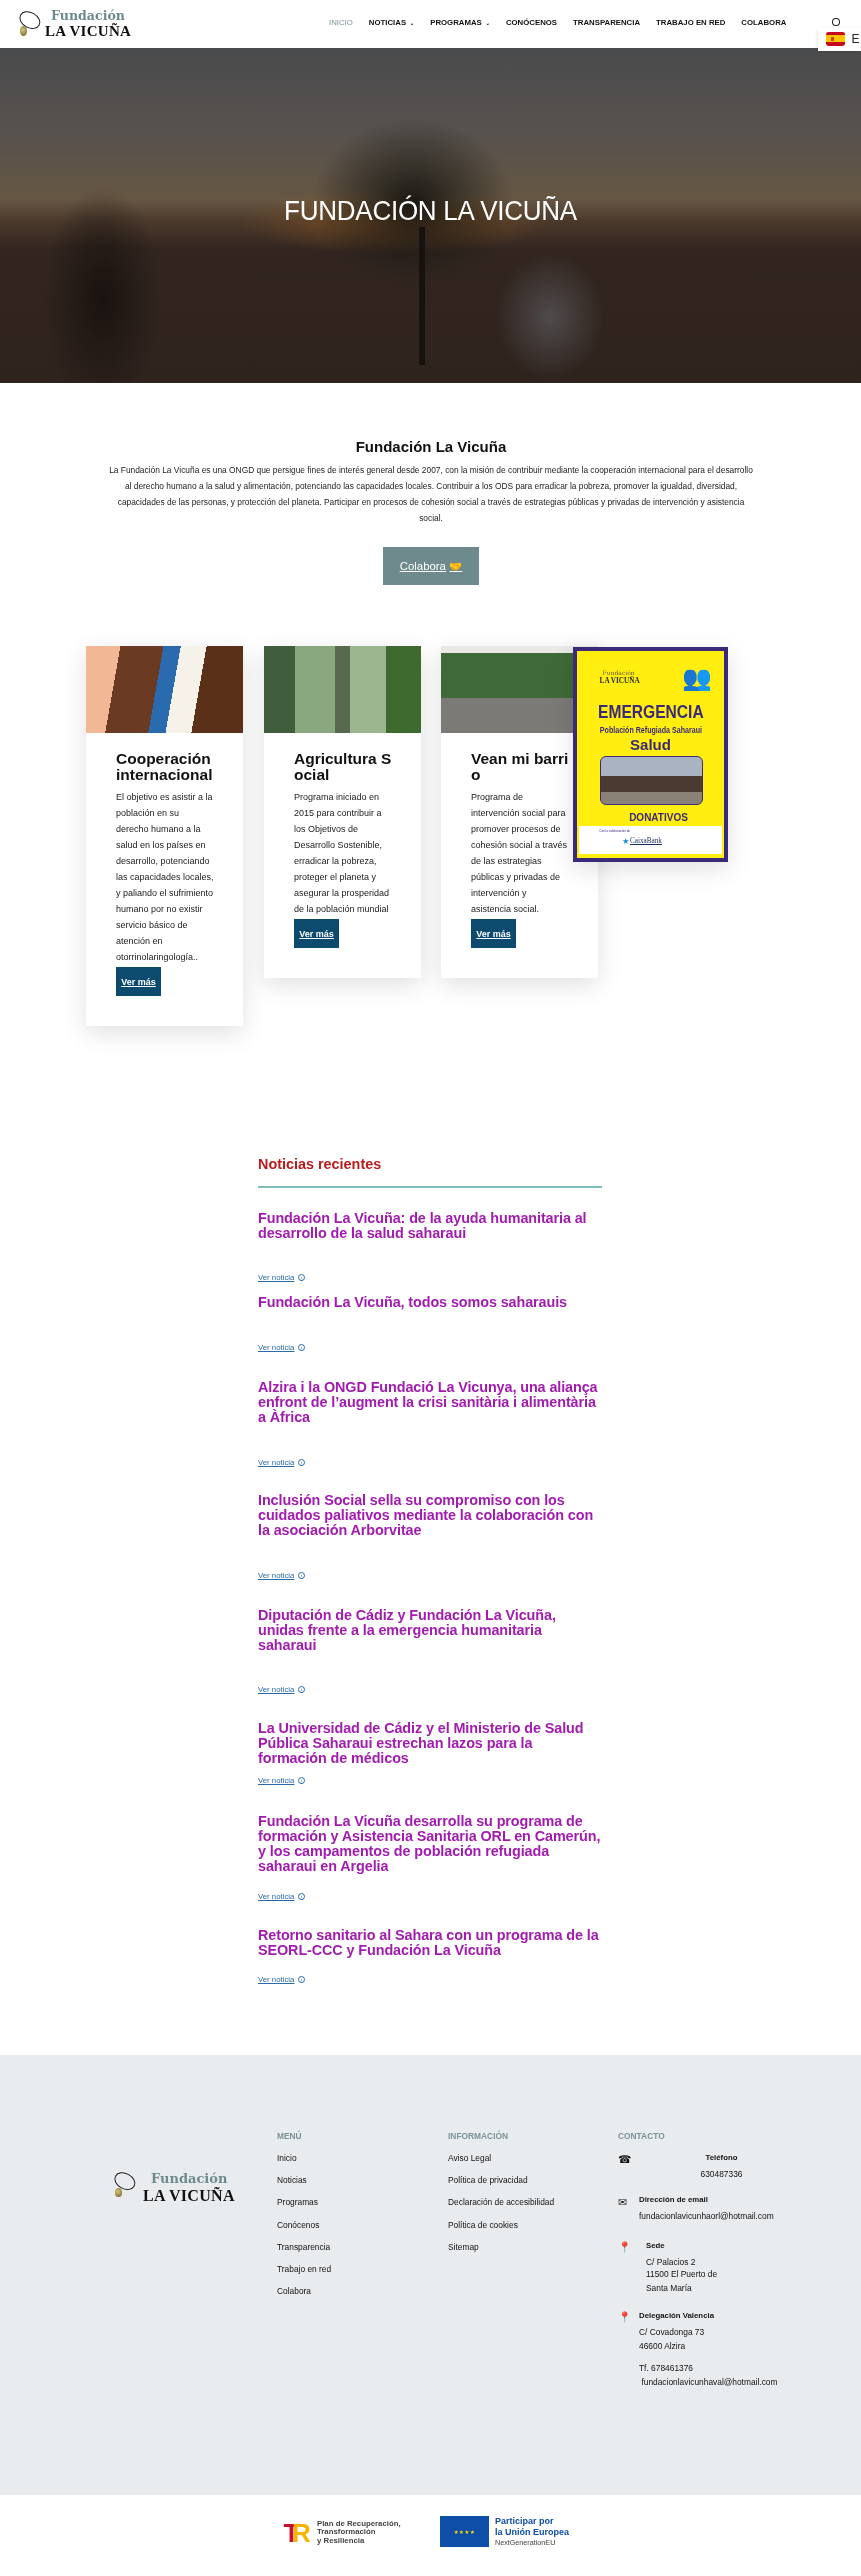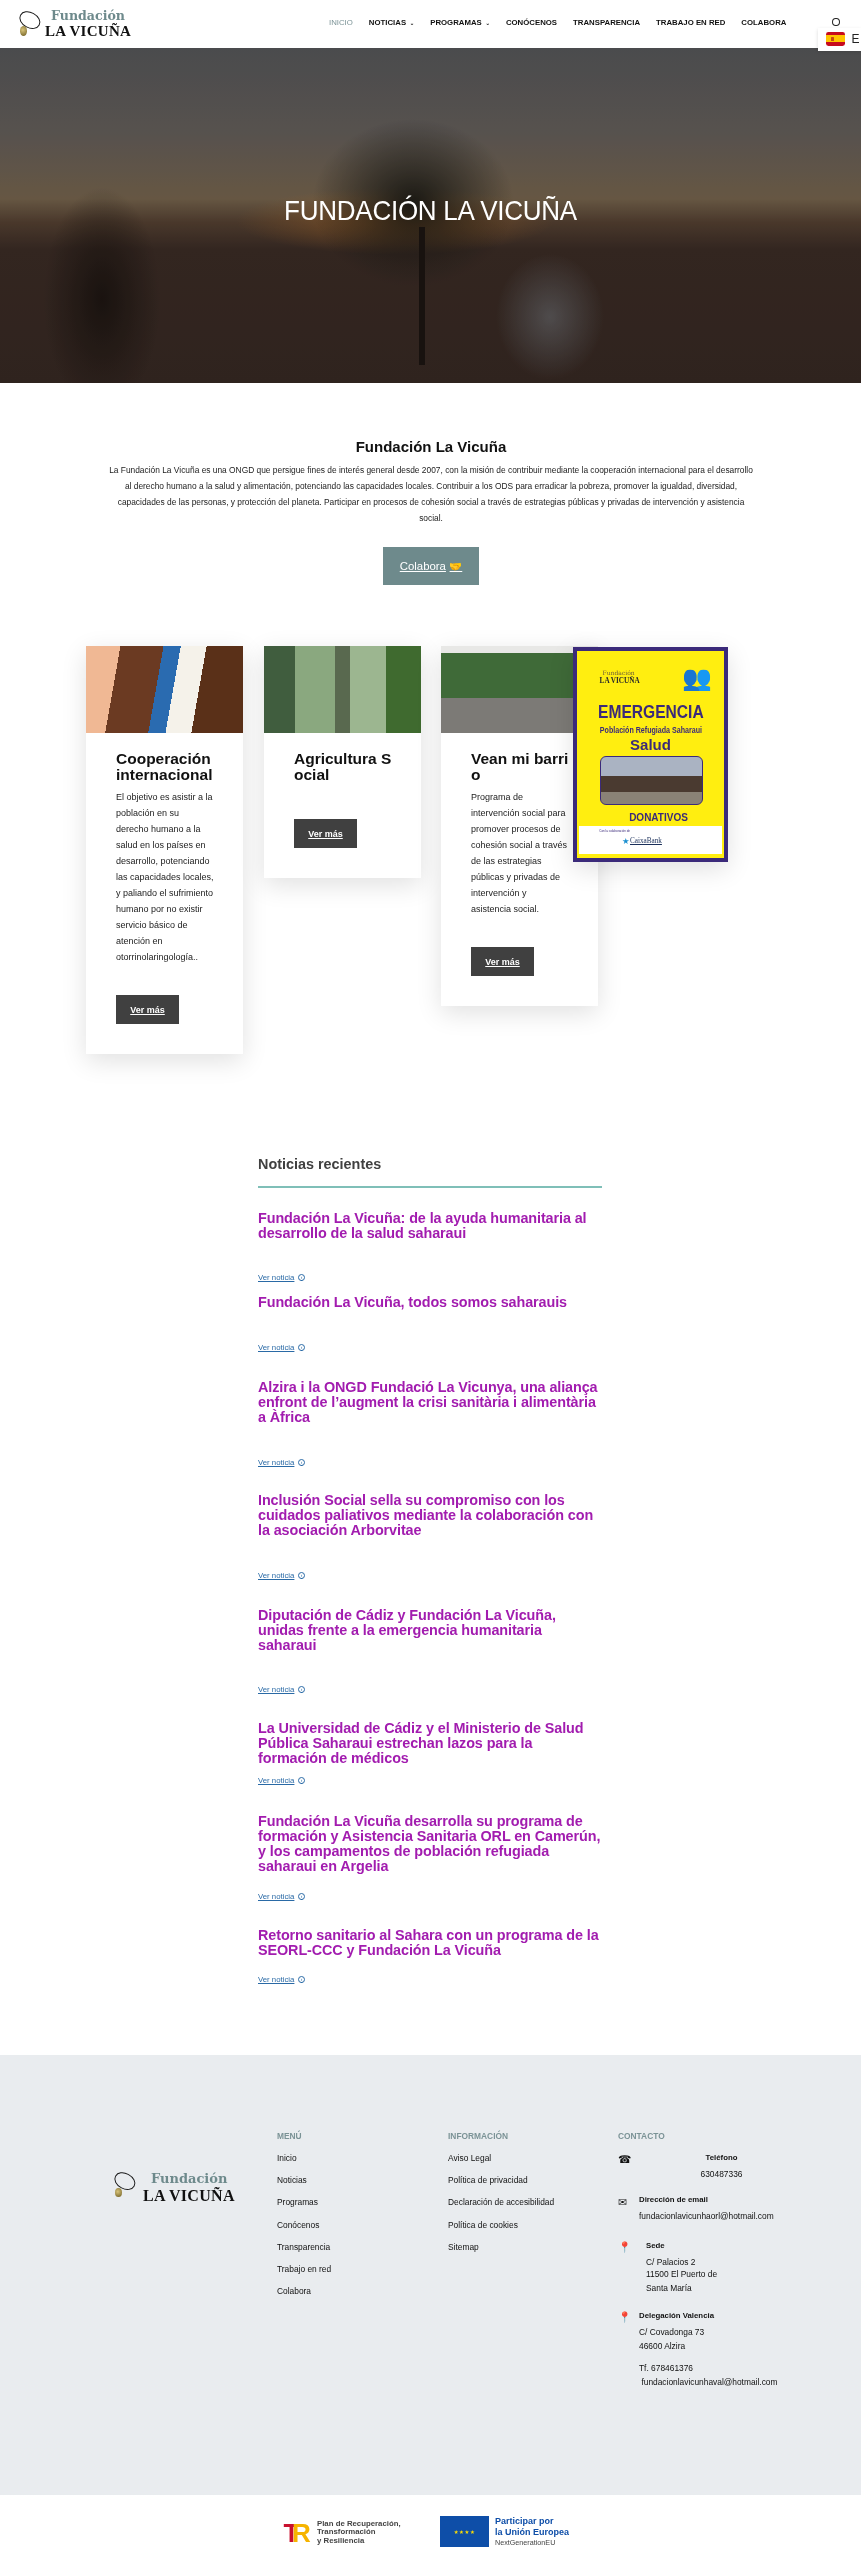--- a/index.html
+++ b/index.html
@@ -42,21 +42,21 @@
   .intro p { font-size: 8.4px; line-height: 16px; color: #222; }
   .colabora-btn { position: absolute; top: 547px; left: 383px; width: 96px; height: 38px; background: #6e8a8c; color: #fff; display: flex; align-items: center; justify-content: center; font-size: 11.4px; text-decoration: underline; cursor: pointer; }
   .colabora-btn .hand { margin-left: 3.6px; font-size: 10.2px; text-decoration: none; display: inline-block; }
 
   
   .card { position: absolute; top: 646px; width: 157px; background: #fff; box-shadow: 0 7.2px 24px rgba(0,0,0,0.12); }
   .card .img { width: 157px; height: 87px; }
   .card .body { padding: 18px 29px 30px 30px; }
   .card h3 { font-size: 15.5px; line-height: 16px; font-weight: bold; color: #111; margin-bottom: 6px; word-break: break-all; }
   .card p { font-size: 9px; line-height: 16px; color: #222; }
-  .card .ver-mas { display: inline-flex; margin-top: 30px; width: 63px; height: 29px; background: #404040; color: #fff; align-items: center; justify-content: center; font-size: 9px; font-weight: bold; text-decoration: underline; cursor: pointer; }
+  .card .ver-mas { display: inline-flex; margin-top: 2px; width: 45px; height: 29px; background: #0c4a6e; color: #fff; align-items: center; justify-content: center; font-size: 9px; font-weight: bold; text-decoration: underline; cursor: pointer; }
   .img-coop { background: linear-gradient(100deg, #f0b894 0 20%, #6b3a22 20% 45%, #2a6bb0 45% 55%, #f5f2ea 55% 70%, #5a3018 70% 100%); }
   .img-agri { background: linear-gradient(90deg, #405d3e 0 20%, #8aa87f 20% 45%, #59694f 45% 55%, #9cb690 55% 78%, #3f6a2f 78% 100%); }
   .img-barrio { background: linear-gradient(180deg, #e8e8e6 0 8%, #3f6a38 8% 60%, #7c7a76 60% 100%); }
   .img-coop::after, .img-agri::after, .img-barrio::after { content: ""; }
 
   .poster { position: absolute; top: 647px; left: 573px; width: 155px; height: 215px; background: #3b2a7a; padding: 3.6px; box-shadow: 0 7.2px 24px rgba(0,0,0,0.12); }
   .poster .inner { width: 100%; height: 100%; background: #ffee10; position: relative; font-family: "Liberation Sans", sans-serif; color: #3b2a7a; text-align: center; }
   .poster .p-logo1 { position: absolute; left: 26px; top: 18px; font-family: "DejaVu Serif", serif; font-size: 6px; color: #6b5b3a; }
   .poster .p-logo2 { position: absolute; left: 23px; top: 26px; font-family: "Liberation Serif", serif; font-weight: bold; font-size: 7.2px; color: #2a2a2a; }
   .poster .people { position: absolute; right: 12px; top: 13px; font-size: 24px; color: #3b2a7a; }
@@ -71,21 +71,21 @@
   .poster .imp { position: absolute; top: 190px; left: 23px; font-size: 3px; }
   .poster .euros { position: absolute; top: 195px; left: 23px; width: 18px; height: 8.4px; background: #3b2a7a; color: #fff; font-size: 3px; display: flex; align-items: center; justify-content: flex-end; padding-right: 1.2px; }
   .poster .cert { position: absolute; top: 197px; left: 44px; font-size: 3px; }
   .poster .caixa { position: absolute; bottom: 4.8px; left: 2.4px; right: 2.4px; height: 27.5px; background: #fff; }
   .poster .caixa .cc { position: absolute; left: 20.3px; top: 2.4px; font-size: 3px; }
   .poster .caixa .cb { position: absolute; left: 51px; top: 10.8px; font-family: "Liberation Serif", serif; font-size: 7.2px; color: #1a2f5a; text-decoration: underline; }
   .poster .caixa .star { position: absolute; left: 43px; top: 9.6px; color: #1a8fd0; font-size: 8.4px; }
 
   
   .news { position: absolute; top: 1156px; left: 258px; width: 344px; }
-  .news h2 { font-size: 14.4px; font-weight: bold; color: #404040; }
+  .news h2 { font-size: 14.4px; font-weight: bold; color: #b91c1c; }
   .news .rule { margin-top: 14.4px; height: 1.2px; background: #7fbfb8; }
   .news-item { position: absolute; left: 0; width: 344px; }
   .news-item h3 { font-size: 14.4px; line-height: 15px; font-weight: bold; color: #a21caf; letter-spacing: -0.1px; }
   .news-item .link { position: absolute; left: 0; font-size: 7.8px; color: #2a6aa6; text-decoration: underline; cursor: pointer; display: flex; align-items: center; }
   .news-item .link .arrow { margin-left: 3.6px; width: 7.2px; height: 7.2px; border: 0.6px solid #2a6aa6; border-radius: 50%; font-size: 4.8px; display: inline-flex; align-items: center; justify-content: center; text-decoration: none; }
 
   
   .footer { position: absolute; top: 2055px; left: 0; width: 861px; height: 440px; background: #e9ecef; }
   .f-logo { position: absolute; left: 114px; top: 2171px; width: 126px; height: 36px; }
   .f-logo .ring { position: absolute; left: 0; top: 2.4px; width: 21.5px; height: 15.5px; border: 1.8px solid #1a1a1a; border-radius: 50%; transform: rotate(28deg); }
@@ -172,20 +172,21 @@
   <div class="body">
     <h3>Cooperación internacional</h3>
     <p>El objetivo es asistir a la población en su derecho humano a la salud en los países en desarrollo, potenciando las capacidades locales, y paliando el sufrimiento humano por no existir servicio básico de atención en otorrinolaringología..</p>
     <a class="ver-mas">Ver más</a>
   </div>
 </div>
 <div class="card" style="left:264px;">
   <div class="img img-agri"></div>
   <div class="body">
     <h3>Agricultura Social</h3>
+    <p>Programa iniciado en 2015 para contribuir a los Objetivos de Desarrollo Sostenible, erradicar la pobreza, proteger el planeta y asegurar la prosperidad de la población mundial</p>
     <a class="ver-mas">Ver más</a>
   </div>
 </div>
 <div class="card" style="left:441px;">
   <div class="img img-barrio"></div>
   <div class="body">
     <h3>Vean mi barrio</h3>
     <p>Programa de intervención social para promover procesos de cohesión social a través de las estrategias públicas y privadas de intervención y asistencia social.</p>
     <a class="ver-mas">Ver más</a>
   </div>

